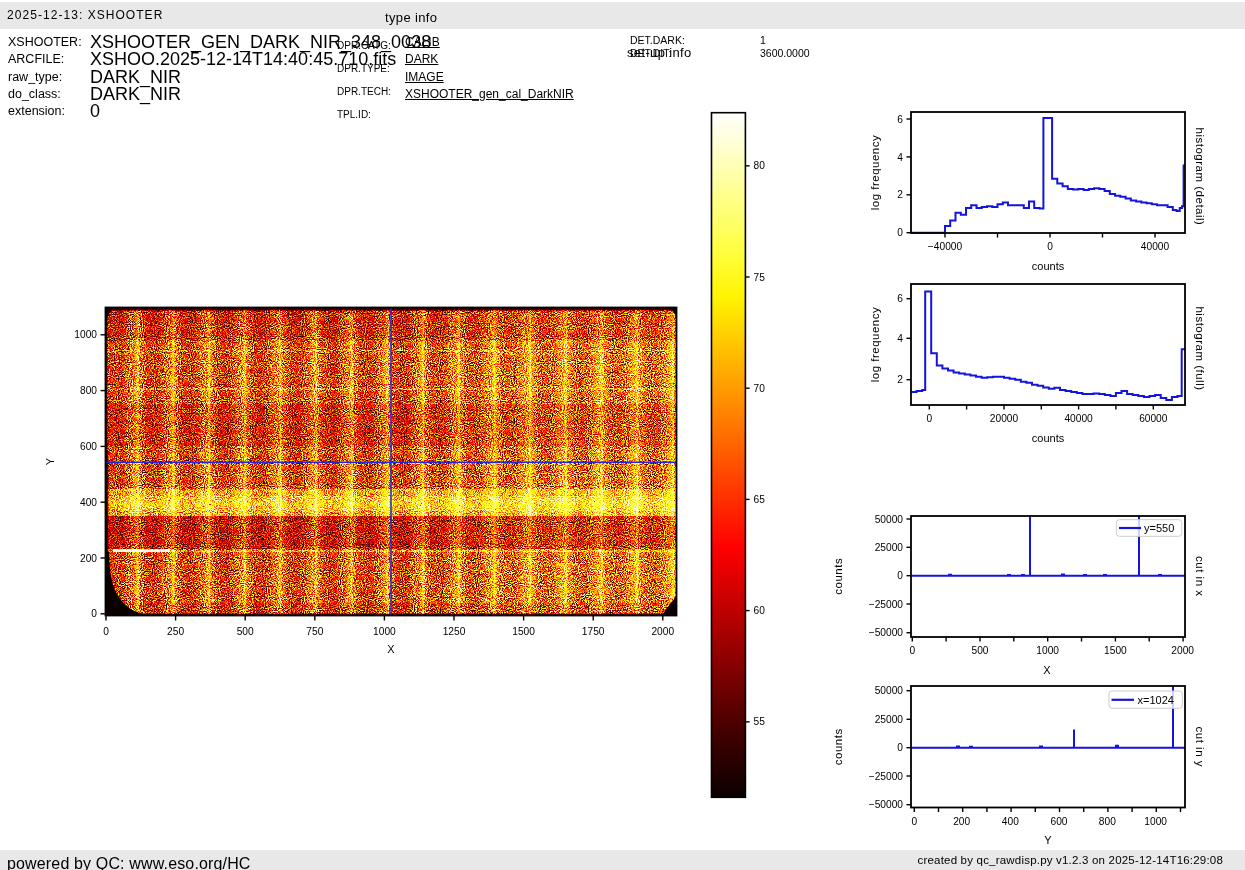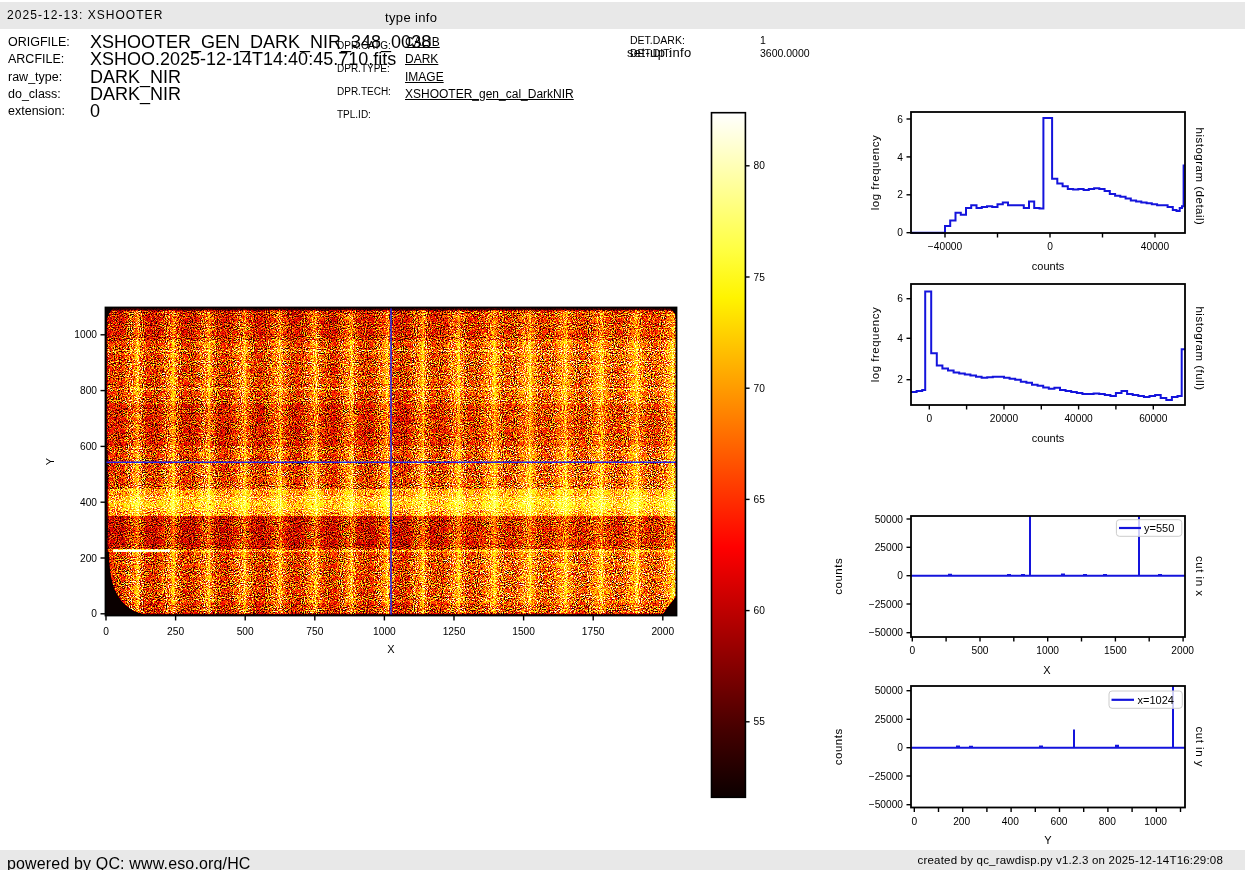--- a/index.html
+++ b/index.html
@@ -4,21 +4,21 @@
 html,body{margin:0;padding:0;width:1245px;height:870px;background:#ffffff;font-family:"Liberation Sans",sans-serif;color:#000;}
 .abs{position:absolute;white-space:pre;}
 .bar{position:absolute;left:0;width:1245px;background:#e8e8e8;}
 </style></head>
 <body>
 <div class="bar" style="top:2px;height:27px;"></div>
 <div class="abs" style="left:7px;top:8px;font-size:12px;letter-spacing:1.05px;">2025-12-13: XSHOOTER</div>
 <div class="abs" style="left:337px;top:10px;font-size:13px;letter-spacing:0.35px;margin-left:48px;">type info</div>
 <div class="abs" style="left:627px;top:10px;font-size:13px;letter-spacing:0.35px;margin-top:35px;">set-up info</div>
 
-<div class="abs" style="left:8px;top:34px;font-size:12.5px;line-height:17.3px;">ORIGFILE:
+<div class="abs" style="left:8px;top:34px;font-size:12.5px;line-height:17.3px;">XSHOOTER:
 ARCFILE:
 raw_type:
 do_class:
 extension:</div>
 <div class="abs" style="left:90px;top:34px;font-size:18px;line-height:17.3px;">XSHOOTER_GEN_DARK_NIR_348_0038
 XSHOO.2025-12-14T14:40:45.710.fits
 DARK_NIR
 DARK_NIR
 0</div>
 <div class="abs" style="left:337px;top:34px;font-size:10px;line-height:23px;">DPR.CATG:

